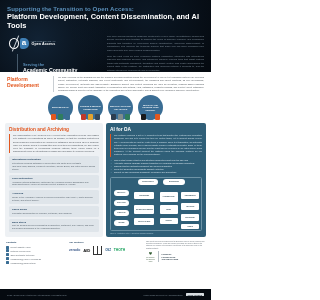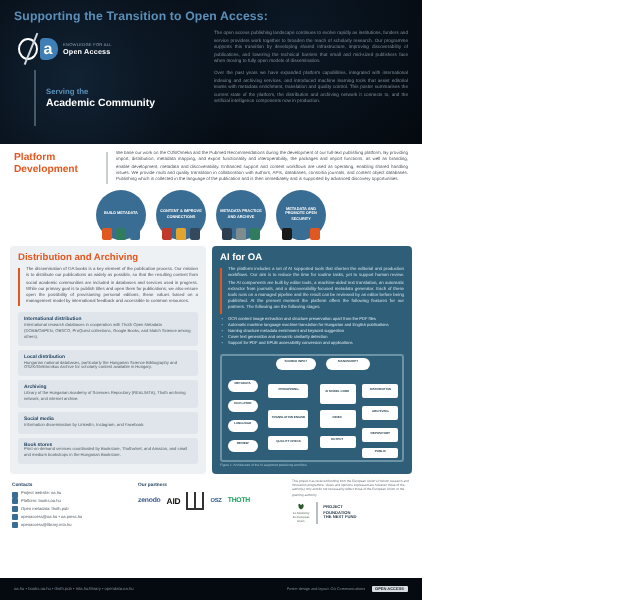--- a/index.html
+++ b/index.html
@@ -165,20 +165,21 @@
   .bb-rt { color: #7d8b96; font-size: 1.9px; }
   .bb-badge { background: #d8dde1; color: #1b2730; font-size: 2px; font-weight: bold; padding: 0.8px 2px; border-radius: 0.5px; }
 </style>
 </head>
 <body>
 
 <div class="poster">
 
   <div class="header">
     <div class="h-title1">Supporting the Transition to Open Access:</div>
+    <div class="h-title2">Platform Development, Content Dissemination, and AI Tools</div>
 
     <div class="h-body">
       <div class="h-left">
         <div class="logo-row">
           <div class="logo-mark">
             <div class="logo-o"></div>
             <div class="logo-a">a</div>
             <div class="logo-slash"></div>
           </div>
           <div>

